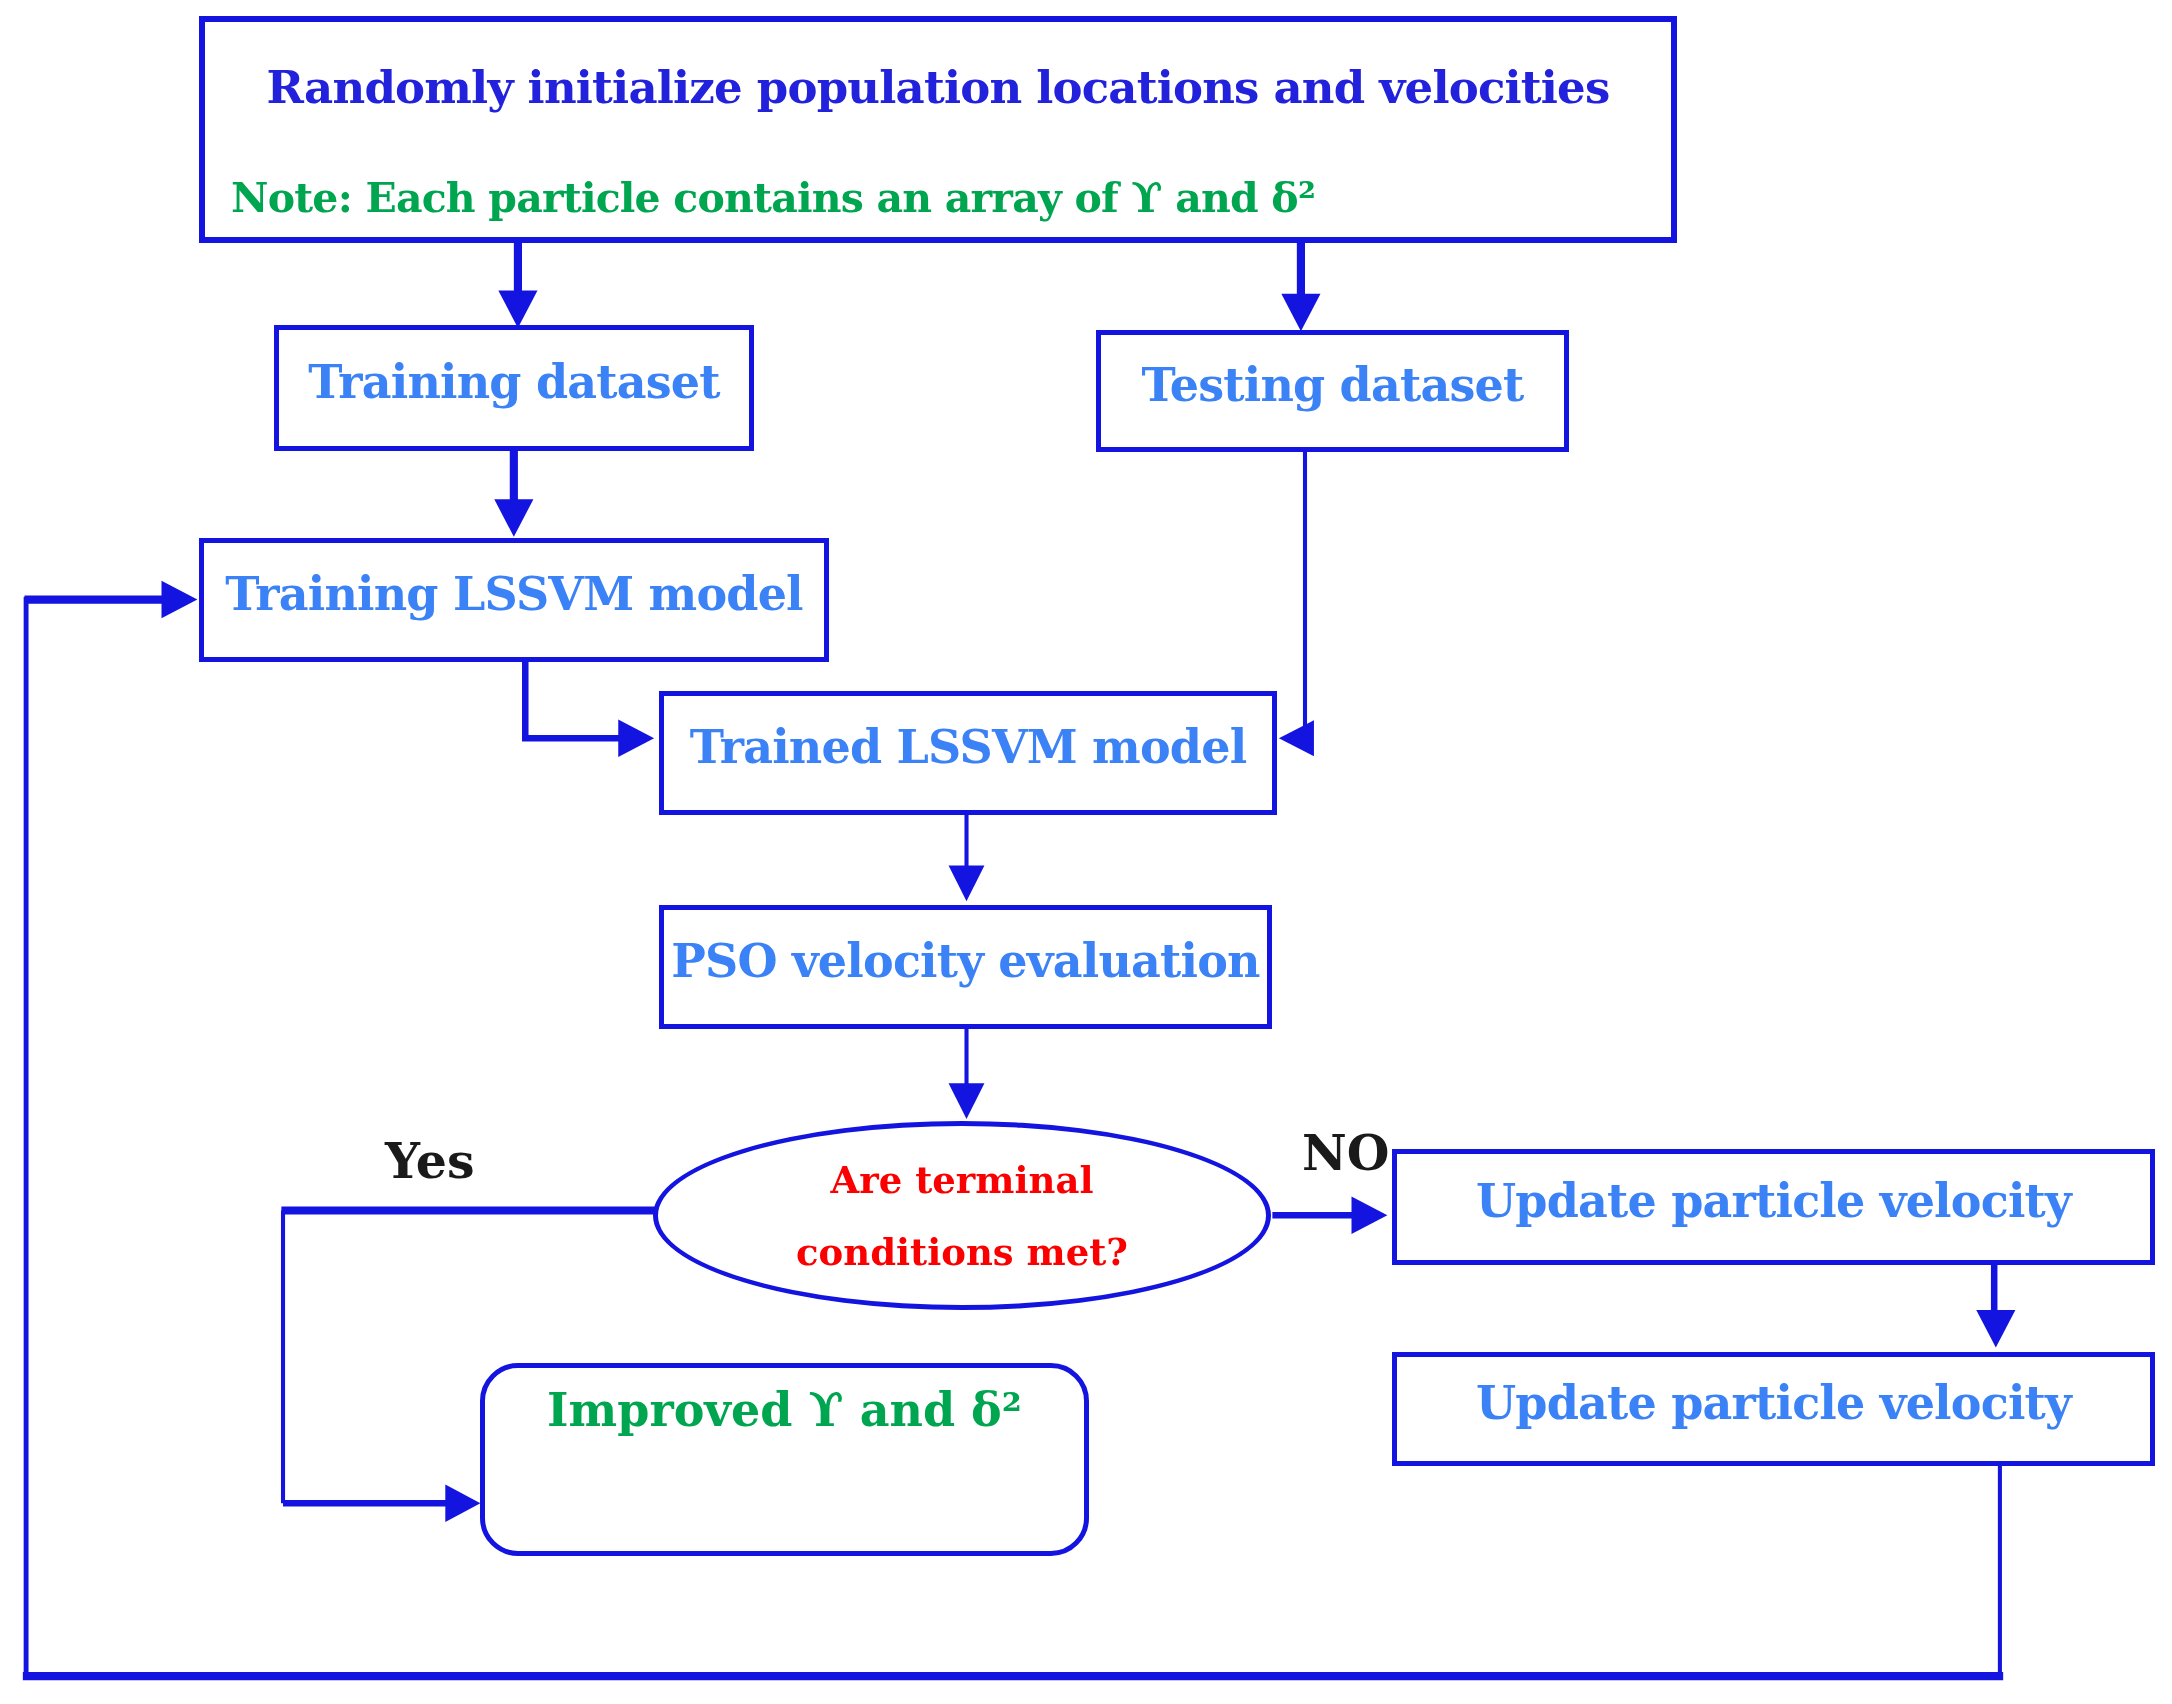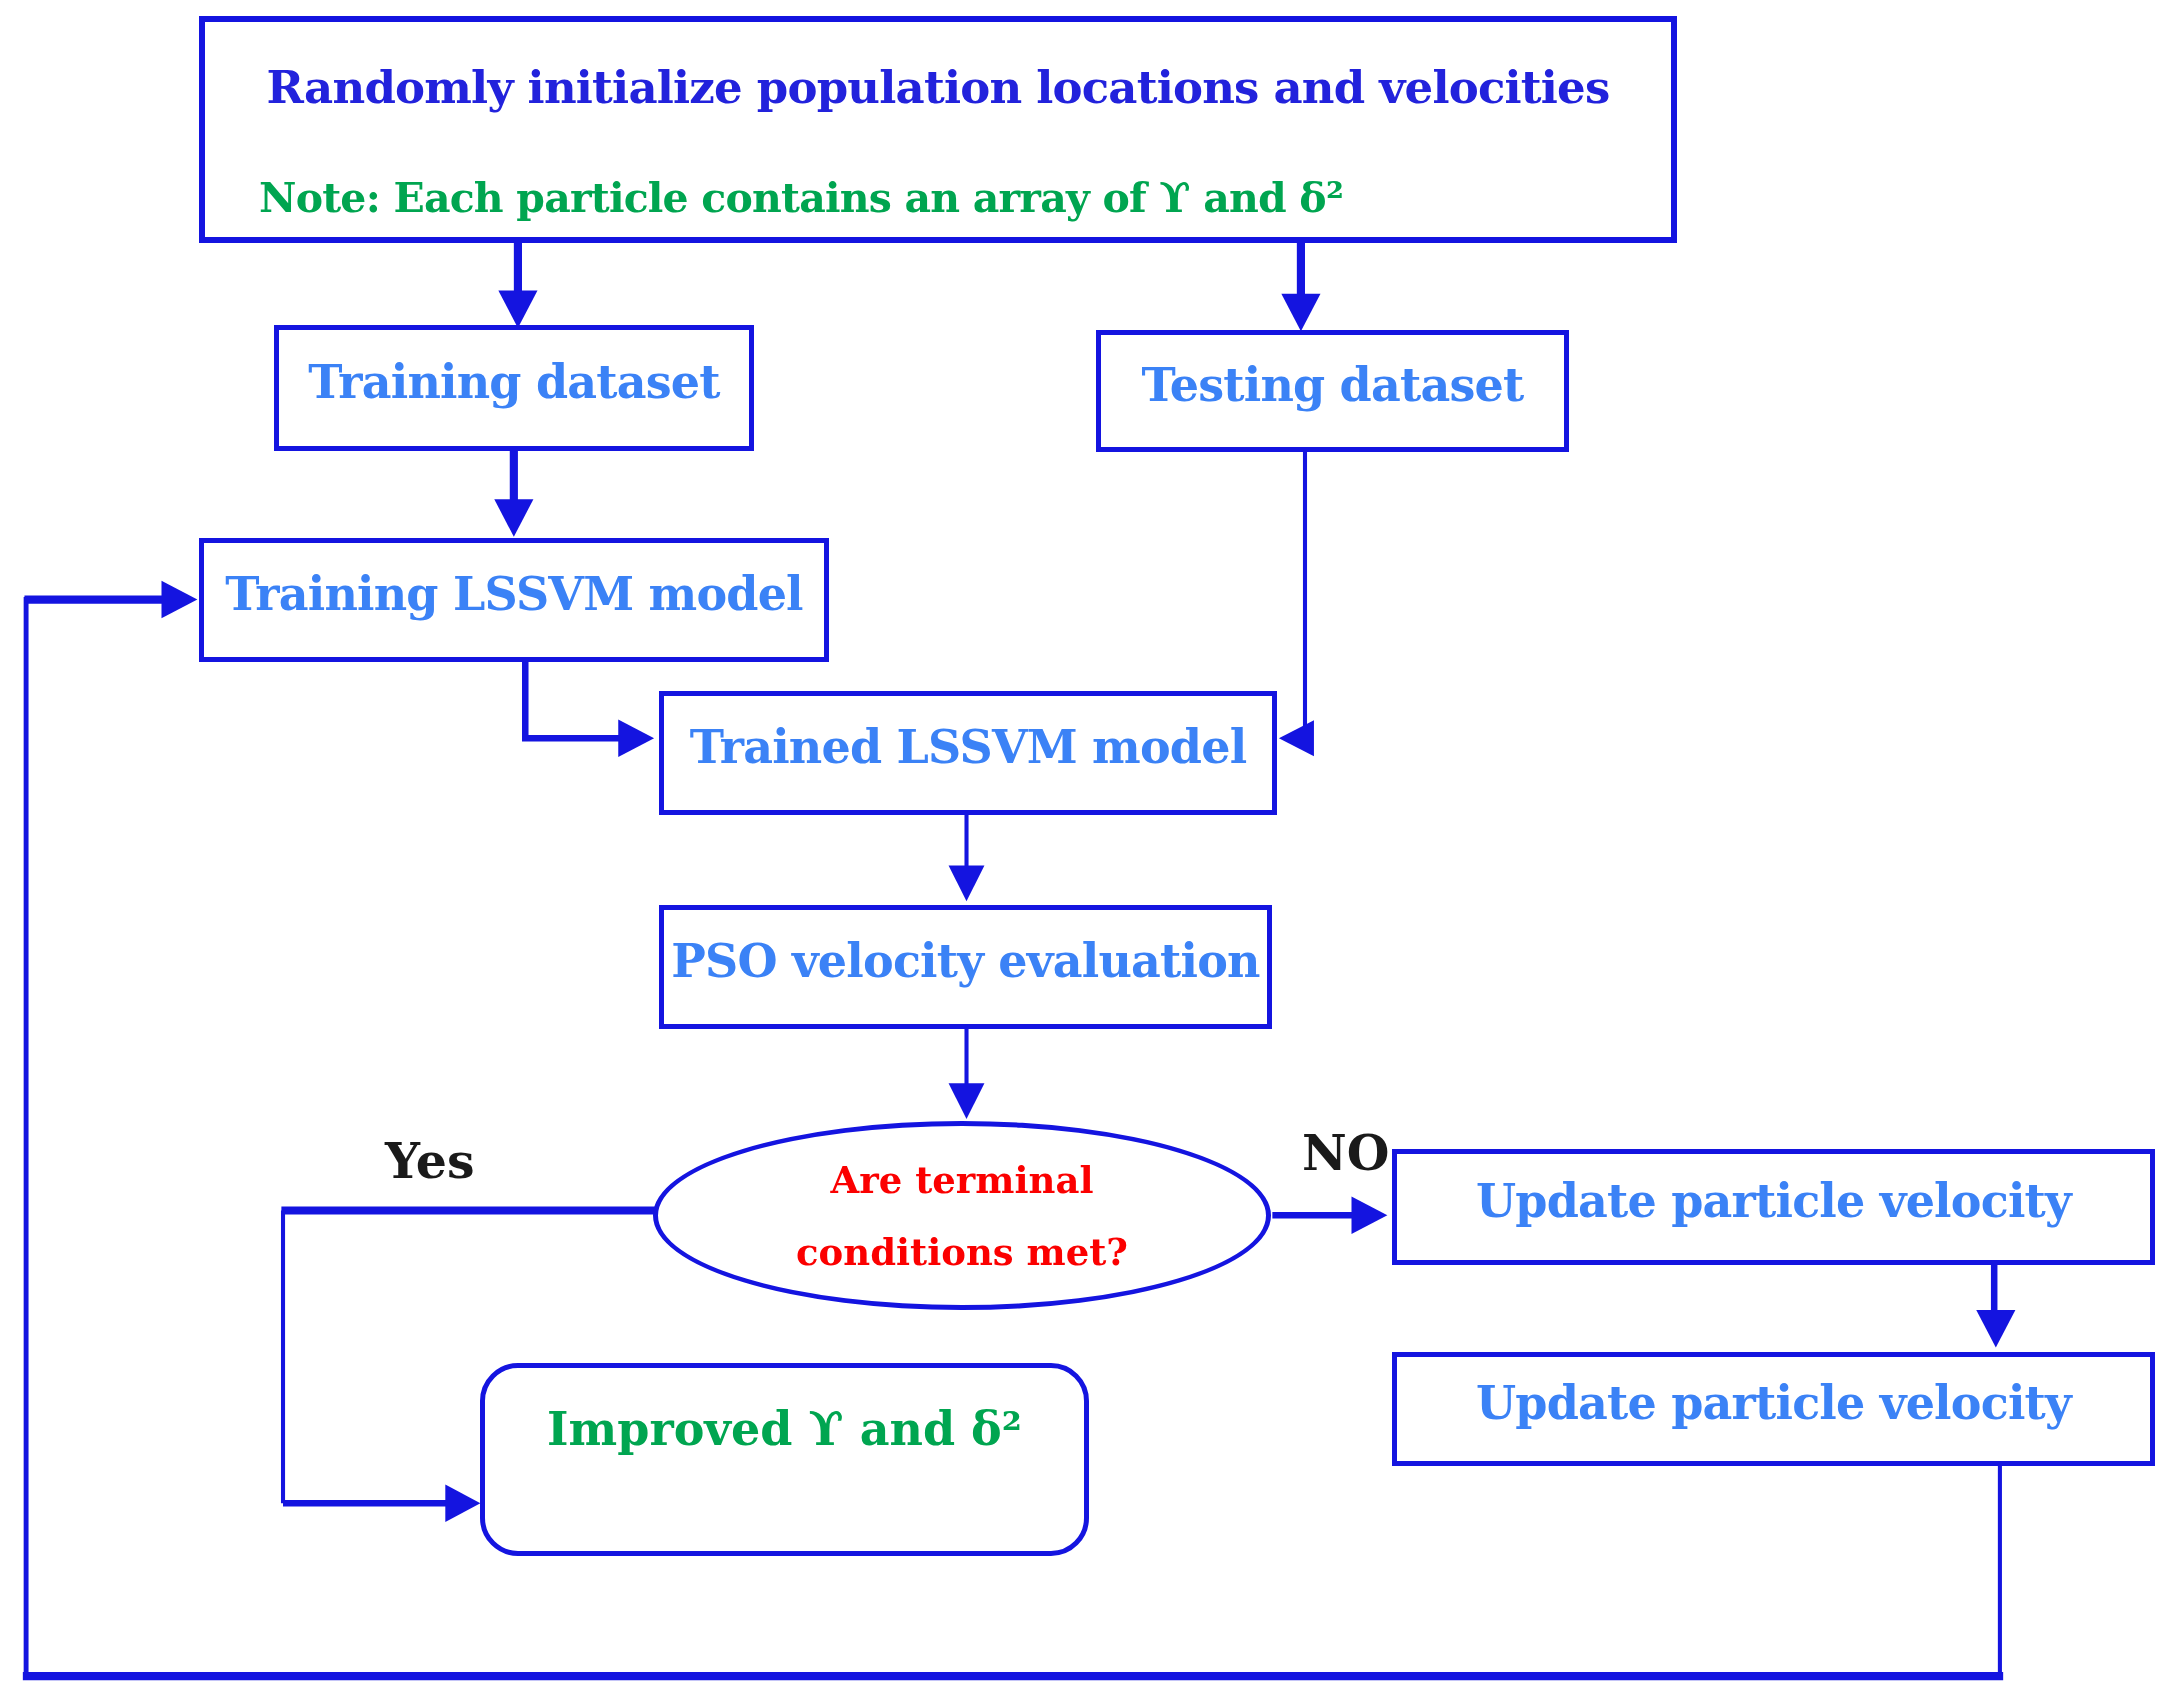--- a/index.html
+++ b/index.html
@@ -27,37 +27,37 @@
   .init-box{
     position:absolute;left:199px;top:16.3px;width:1478px;height:227px;
     border:6.5px solid #1414e0;background:#fff;box-sizing:border-box;
   }
   .init-title{
     position:absolute;left:0;top:39px;width:100%;
     text-align:center;color:#2222dc;font-size:45px;white-space:nowrap;letter-spacing:-0.8px;
   }
   .init-note{
     position:absolute;left:26px;top:152px;
-    color:#00a550;font-size:41px;white-space:nowrap;letter-spacing:-0.8px;margin-left:28px;
+    color:#00a550;font-size:41px;white-space:nowrap;letter-spacing:-0.8px;
   }
   .decision-ellipse{
     position:absolute;left:653px;top:1121px;width:618px;height:189px;
     border:5.7px solid #1414e0;border-radius:50%;
     background:#fff;box-sizing:border-box;
     display:flex;flex-direction:column;align-items:center;justify-content:center;
     color:#fb0000;font-size:37px;line-height:72px;white-space:nowrap;
   }
   .improved-box{
     position:absolute;left:480px;top:1363px;width:609px;height:193px;
     border:5.7px solid #1414e0;border-radius:38px;
     background:#fff;box-sizing:border-box;
     text-align:center;
     color:#00a550;font-size:46px;white-space:nowrap;
   }
-  .improved-box .lbl{display:inline-block;margin-top:34px;text-align:right;}
+  .improved-box .lbl{display:inline-block;margin-top:15px;text-align:right;}
   .branch-label{
     position:absolute;color:#1a1a1a;font-size:49px;white-space:nowrap;
   }
   .yes-label{left:385px;top:1132px;}
   .no-label{left:1282px;top:1124px;margin-left:20px;}
 </style>
 </head>
 <body>
 
 <div class="canvas">

